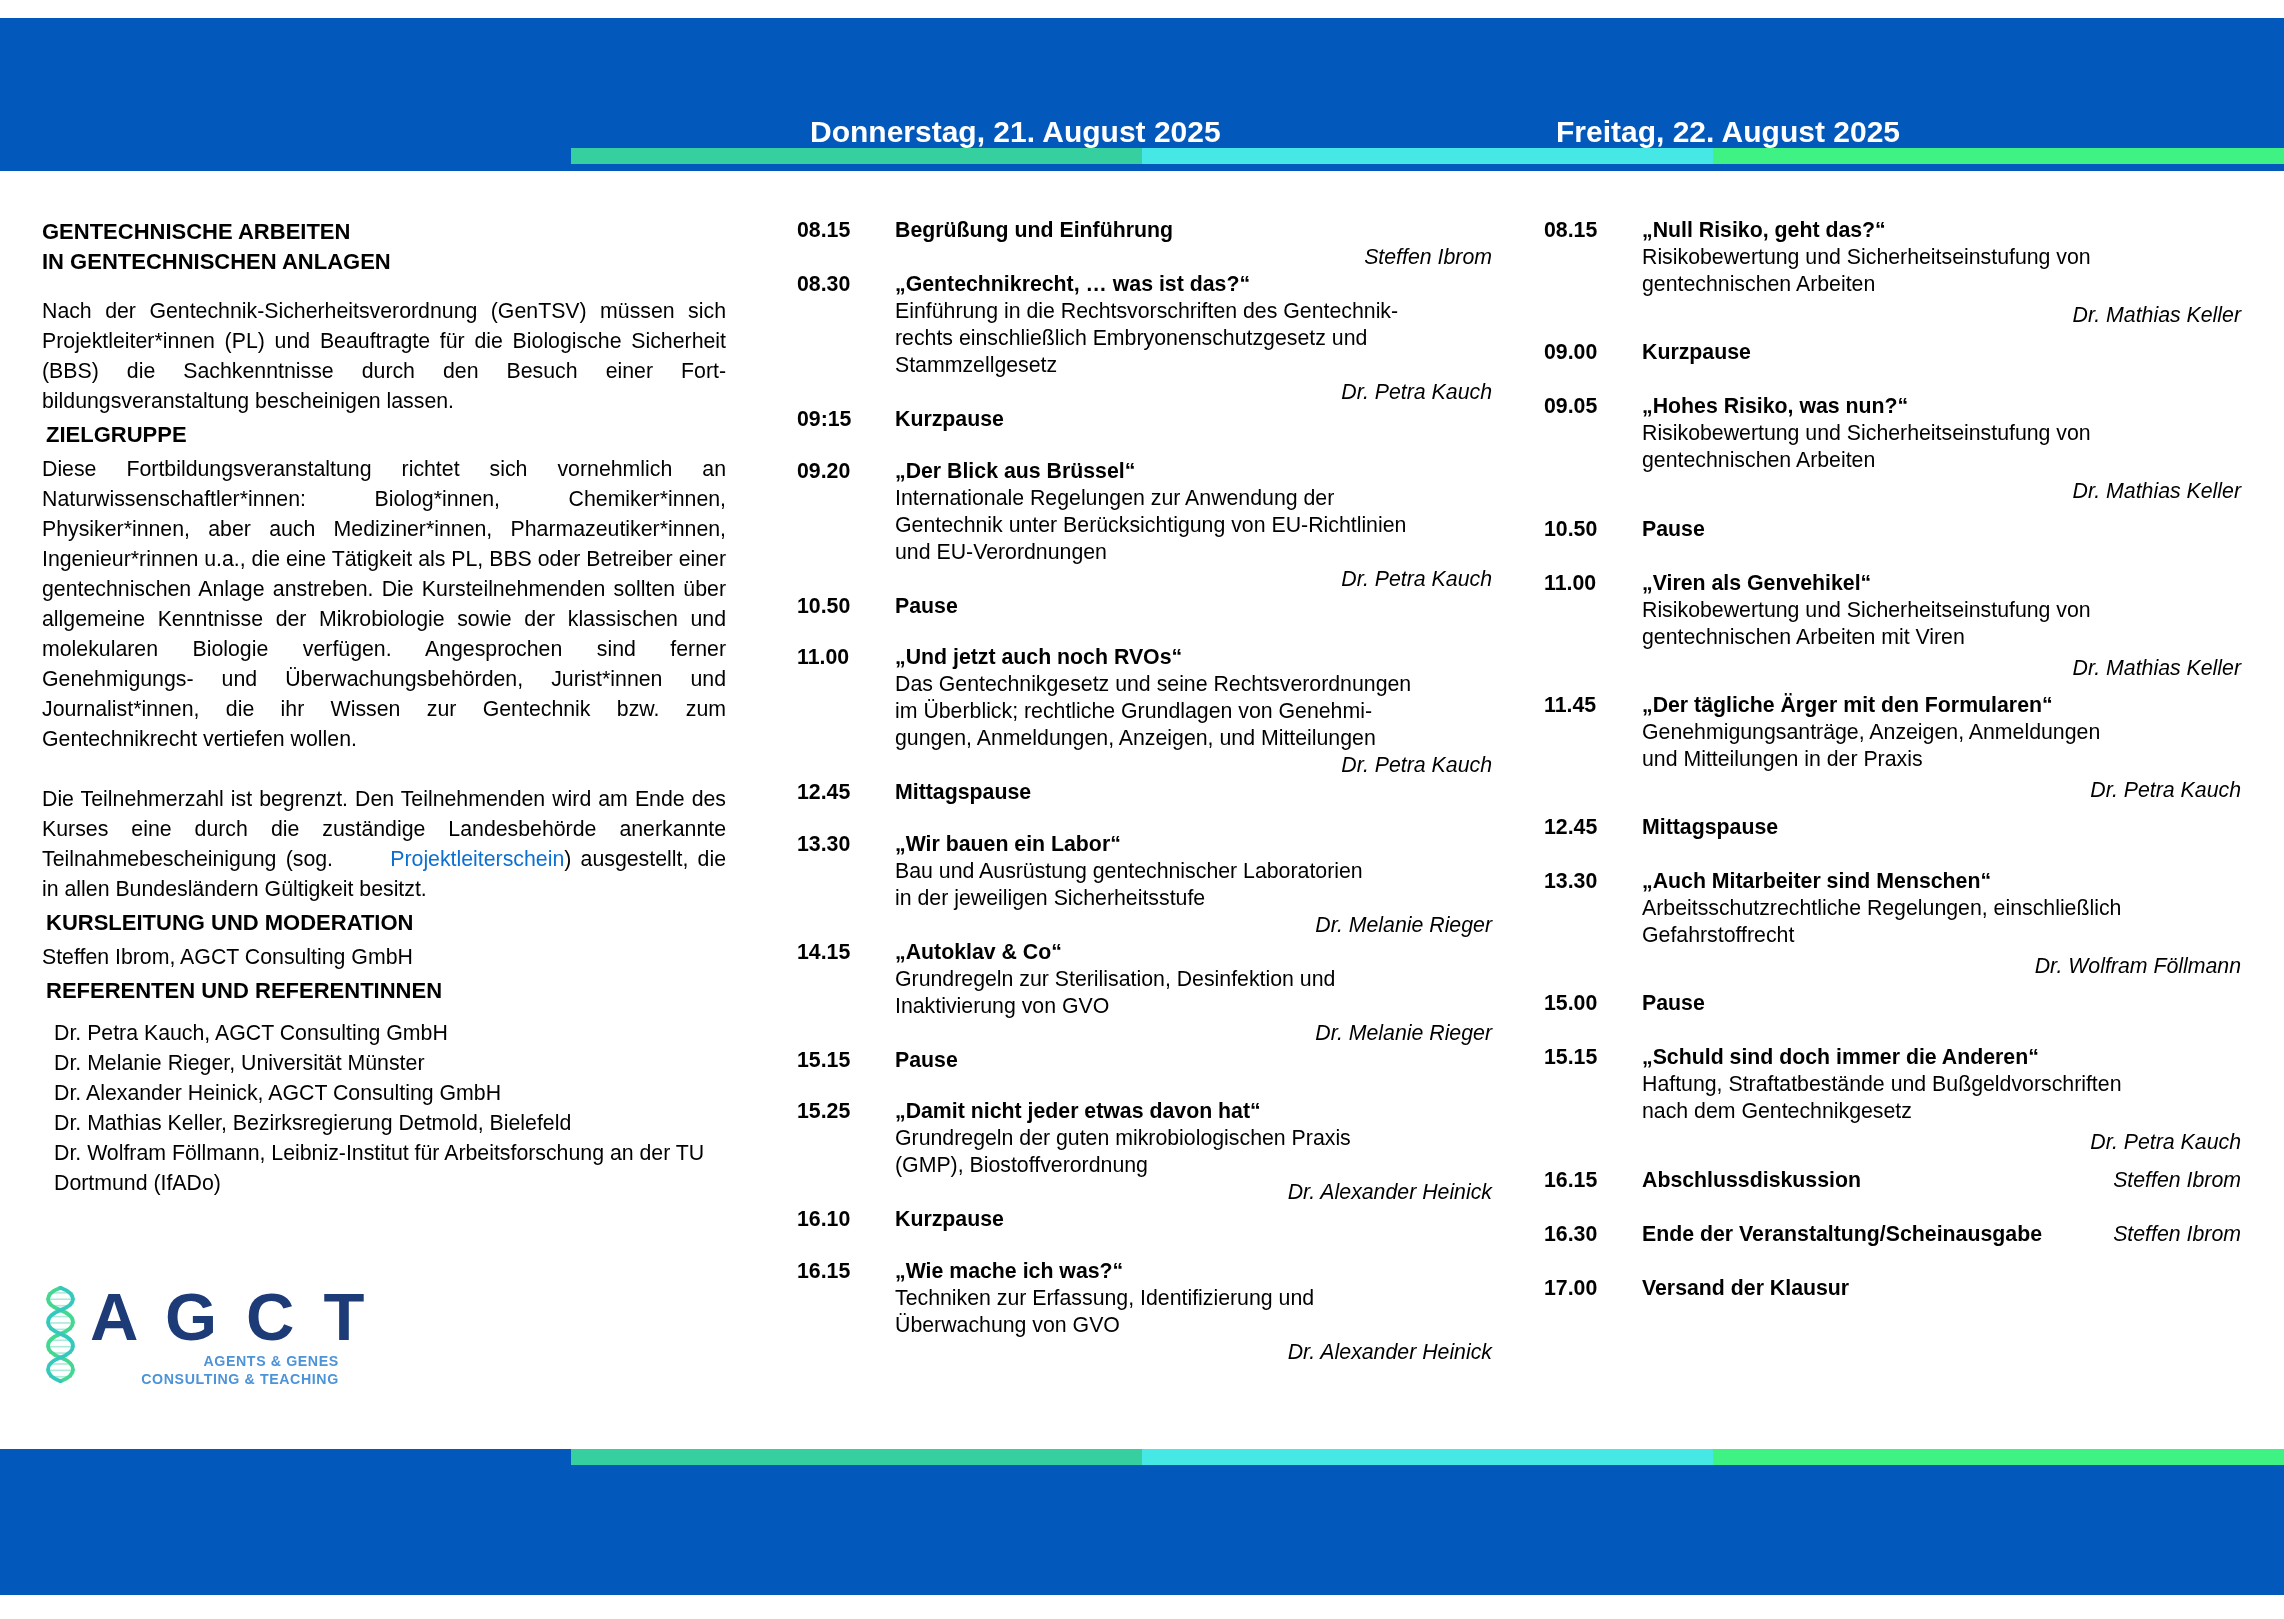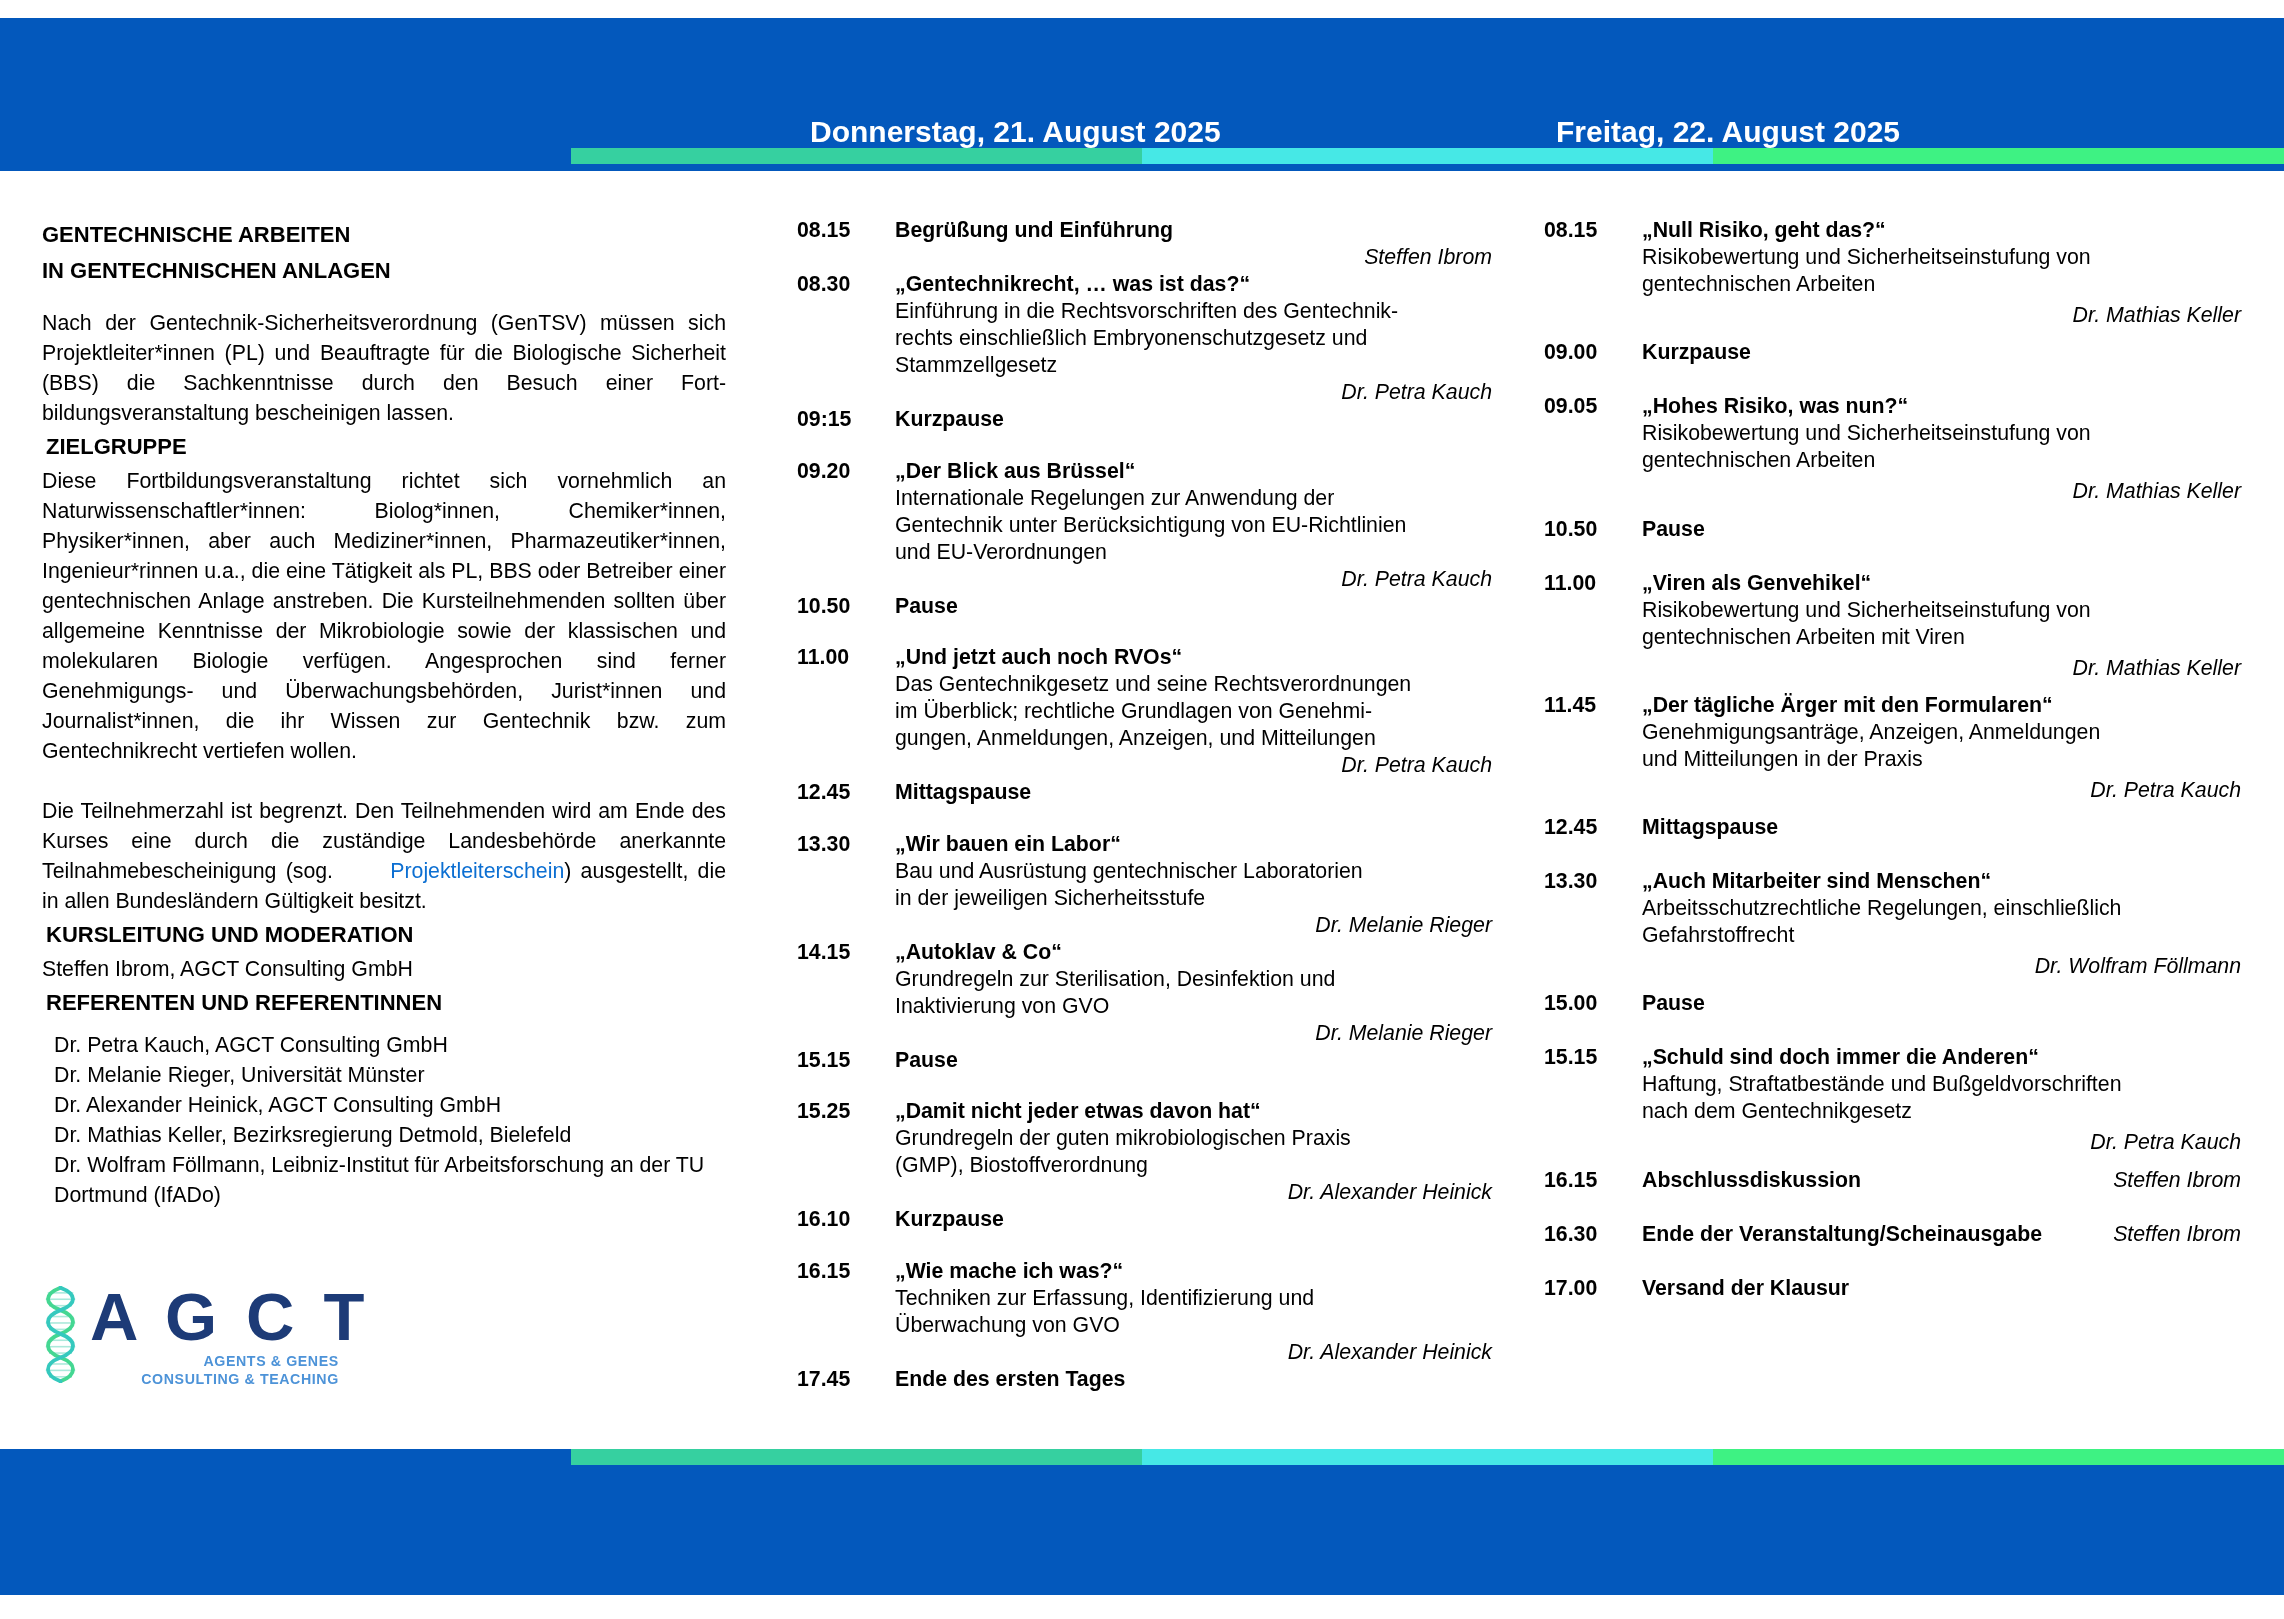--- a/index.html
+++ b/index.html
@@ -24,21 +24,21 @@
   .seg-bgreen{background:var(--bgreen);}
   .footer-bar{position:absolute;left:0;top:1465px;width:2284px;height:130px;background:var(--blue);}
   .date-label{
     position:absolute;color:#fff;font-weight:bold;font-size:30px;line-height:32px;white-space:nowrap;
   }
   .date-1{left:810px;top:98px;}
   .date-2{left:1556px;top:98px;}
 
   
   .col-left{position:absolute;left:42px;top:217px;width:684px;font-size:21.3px;line-height:30px;}
-  .col-left h1{font-size:22px;line-height:36px;font-weight:bold;margin:0;white-space:pre-line;}
+  .col-left h1{font-size:22px;line-height:30px;font-weight:bold;margin:0;white-space:pre-line;}
   .col-left h2{font-size:22px;line-height:30px;font-weight:bold;margin:4px;}
   .p-intro{margin:19.4px 0 0 0;text-align:justify;}
   .h-ziel{margin-top:36px;}
   .p-ziel{margin:0;text-align:justify;}
   .p-teiln{margin:30px 0 0 0;text-align:justify;}
   .h-kurs{margin-top:36px;}
   .p-kurs{margin:0;}
   .h-ref{margin-top:39px;}
   .ref-list{margin:12px;}
   .link{color:var(--link);font-weight:normal;text-decoration:none;cursor:pointer;margin-left:48px;}
@@ -253,28 +253,20 @@
       <div class="time">16.15</div>
       <div class="content">
         <div class="title-line">
           <span class="title">„Wie mache ich was?“</span>
         </div>
         <div class="desc">Techniken zur Erfassung, Identifizierung und
 Überwachung von GVO</div>
         <div class="speaker">Dr. Alexander Heinick</div>
       </div>
     </div>
-    <div class="row single">
-      <div class="time">17.45</div>
-      <div class="content">
-        <div class="title-line">
-          <span class="title">Ende des ersten Tages</span>
-        </div>
-      </div>
-    </div>
   </div>
 <div class="sched" id="day2">
     <div class="row">
       <div class="time">08.15</div>
       <div class="content">
         <div class="title-line">
           <span class="title">„Null Risiko, geht das?“</span>
         </div>
         <div class="desc">Risikobewertung und Sicherheitseinstufung von
 gentechnischen Arbeiten</div>

